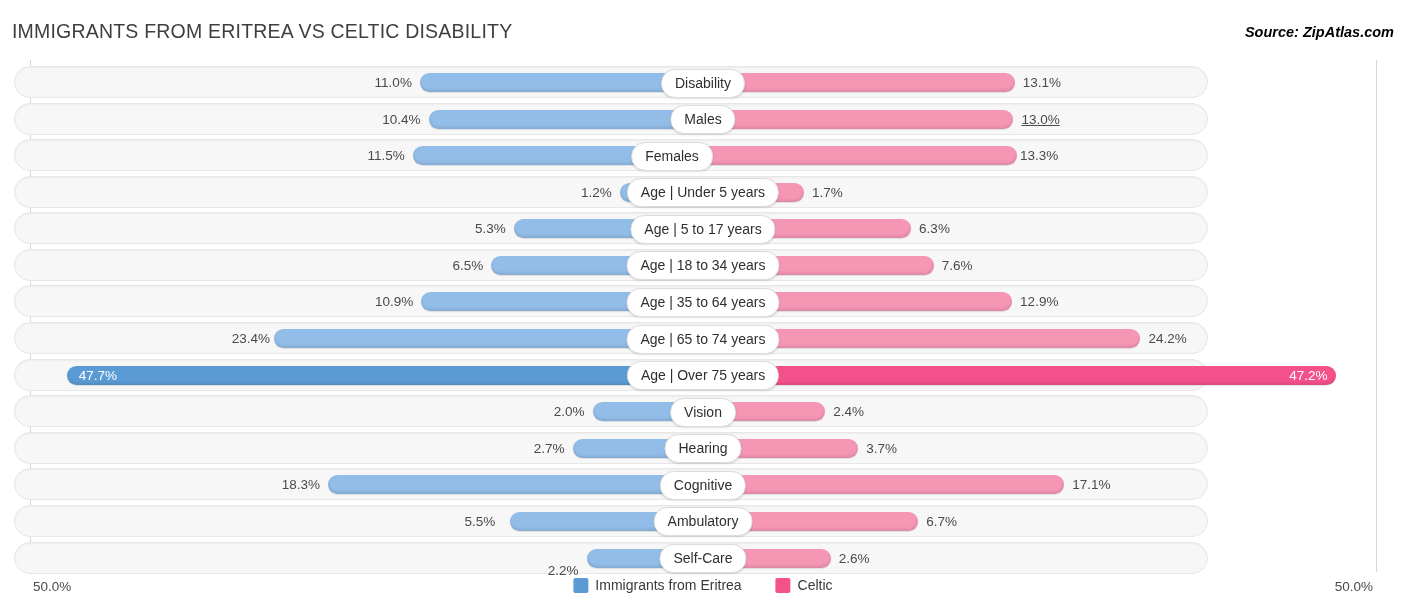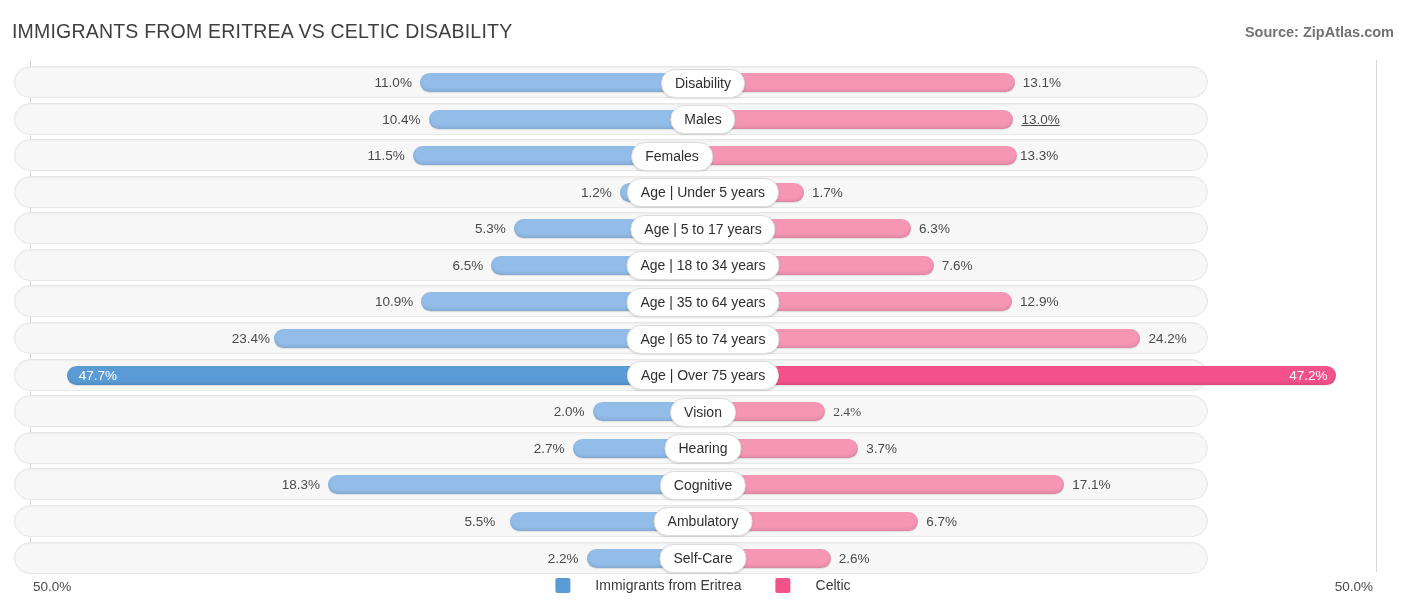--- a/index.html
+++ b/index.html
@@ -10,21 +10,21 @@
   }
   #chart-root{position:relative;width:1406px;height:612px;}
 
   .title{
     position:absolute;left:12px;top:20px;
     font-size:19.5px;letter-spacing:.2px;color:#3f3f3f;
     white-space:nowrap;
   }
   .source{
     position:absolute;right:12px;top:24px;
-    font-size:14.5px;font-weight:bold;color:#737373;
+    font-size:14.5px;font-style:italic;font-weight:bold;color:#000000;
     white-space:nowrap;
   }
 
   
   .axis-line{
     position:absolute;top:60px;width:1px;height:512px;background:#d6d6d6;
   }
   .axis-line.left{left:30px;}
   .axis-line.right{left:1376px;}
 
@@ -74,21 +74,21 @@
   .axis-val{
     position:absolute;top:4px;font-size:13.5px;color:#4a4a4a;white-space:nowrap;
   }
   .axis-val.l{left:33px;}
   .axis-val.r{right:33px;}
 
   .legend{
     position:absolute;left:50%;transform:translateX(-50%);top:2px;
     display:flex;align-items:center;gap:10px;white-space:nowrap;
   }
-  .legend-item{display:flex;align-items:center;gap:25px;}
+  .legend-item{display:flex;align-items:center;gap:7px;}
   .swatch{width:15px;height:15px;border-radius:2px;display:inline-block;}
   .legend-text{font-size:14px;color:#3a3a3a;}
   .legend-gap{width:14px;display:inline-block;}
 </style>
 </head>
 <body>
 
 <div id="chart-root">
 
   <div class="title">IMMIGRANTS FROM ERITREA VS CELTIC DISABILITY</div>
@@ -168,21 +168,21 @@
         <div class="bar bar-right" style="left: 703px; width: 632.554px; background: rgb(244, 81, 139);"></div>
         <div class="val inside" style="left: 78.7557px;">47.7%</div>
         <div class="val inside" style="left: 1283.55px; width: 44px; text-align: right;">47.2%</div>
         <div class="center-label" style="left: 703px;">Age | Over 75 years</div>
       </div>
       <div class="row">
         <div class="row-track"></div>
         <div class="bar bar-left" style="left: 592.528px; width: 110.472px; background: rgb(146, 189, 232);"></div>
         <div class="bar bar-right" style="left: 703px; width: 122.168px; background: rgb(245, 150, 180);"></div>
         <div class="val" style="left: 540.528px; width: 44px; text-align: right;">2.0%</div>
-        <div class="val" style="left: 833.168px; font-family: Liberation Serif, serif;">2.4%</div>
+        <div class="val" style="left: 833.168px;">2.4%</div>
         <div class="center-label" style="left: 703px;">Vision</div>
       </div>
       <div class="row">
         <div class="row-track"></div>
         <div class="bar bar-left" style="left: 572.625px; width: 130.375px; background: rgb(146, 189, 232);"></div>
         <div class="bar bar-right" style="left: 703px; width: 155.142px; background: rgb(245, 150, 180);"></div>
         <div class="val" style="left: 520.625px; width: 44px; text-align: right;">2.7%</div>
         <div class="val" style="left: 866.142px;">3.7%</div>
         <div class="center-label" style="left: 703px;">Hearing</div>
       </div>
@@ -199,21 +199,21 @@
         <div class="bar bar-left" style="left: 509.909px; width: 193.091px; background: rgb(146, 189, 232);"></div>
         <div class="bar bar-right" style="left: 703px; width: 215.315px; background: rgb(245, 150, 180);"></div>
         <div class="val" style="left: 457.909px; width: 44px; text-align: center;">5.5%</div>
         <div class="val" style="left: 926.315px;">6.7%</div>
         <div class="center-label" style="left: 703px;">Ambulatory</div>
       </div>
       <div class="row">
         <div class="row-track"></div>
         <div class="bar bar-left" style="left: 586.561px; width: 116.439px; background: rgb(146, 189, 232);"></div>
         <div class="bar bar-right" style="left: 703px; width: 127.687px; background: rgb(245, 150, 180);"></div>
-        <div class="val" style="left: 534.561px; width: 44px; text-align: right;">2.2%</div>
+        <div class="val" style="left: 534.561px; width: 44px; text-align: right; margin-top: 12px;">2.2%</div>
         <div class="val" style="left: 838.687px;">2.6%</div>
         <div class="center-label" style="left: 703px;">Self-Care</div>
       </div>
     </div>
 
   <div class="footer">
     <div class="axis-val l">50.0%</div>
     <div class="axis-val r">50.0%</div>
     <div class="legend" id="legend">
         <div class="legend-item">

